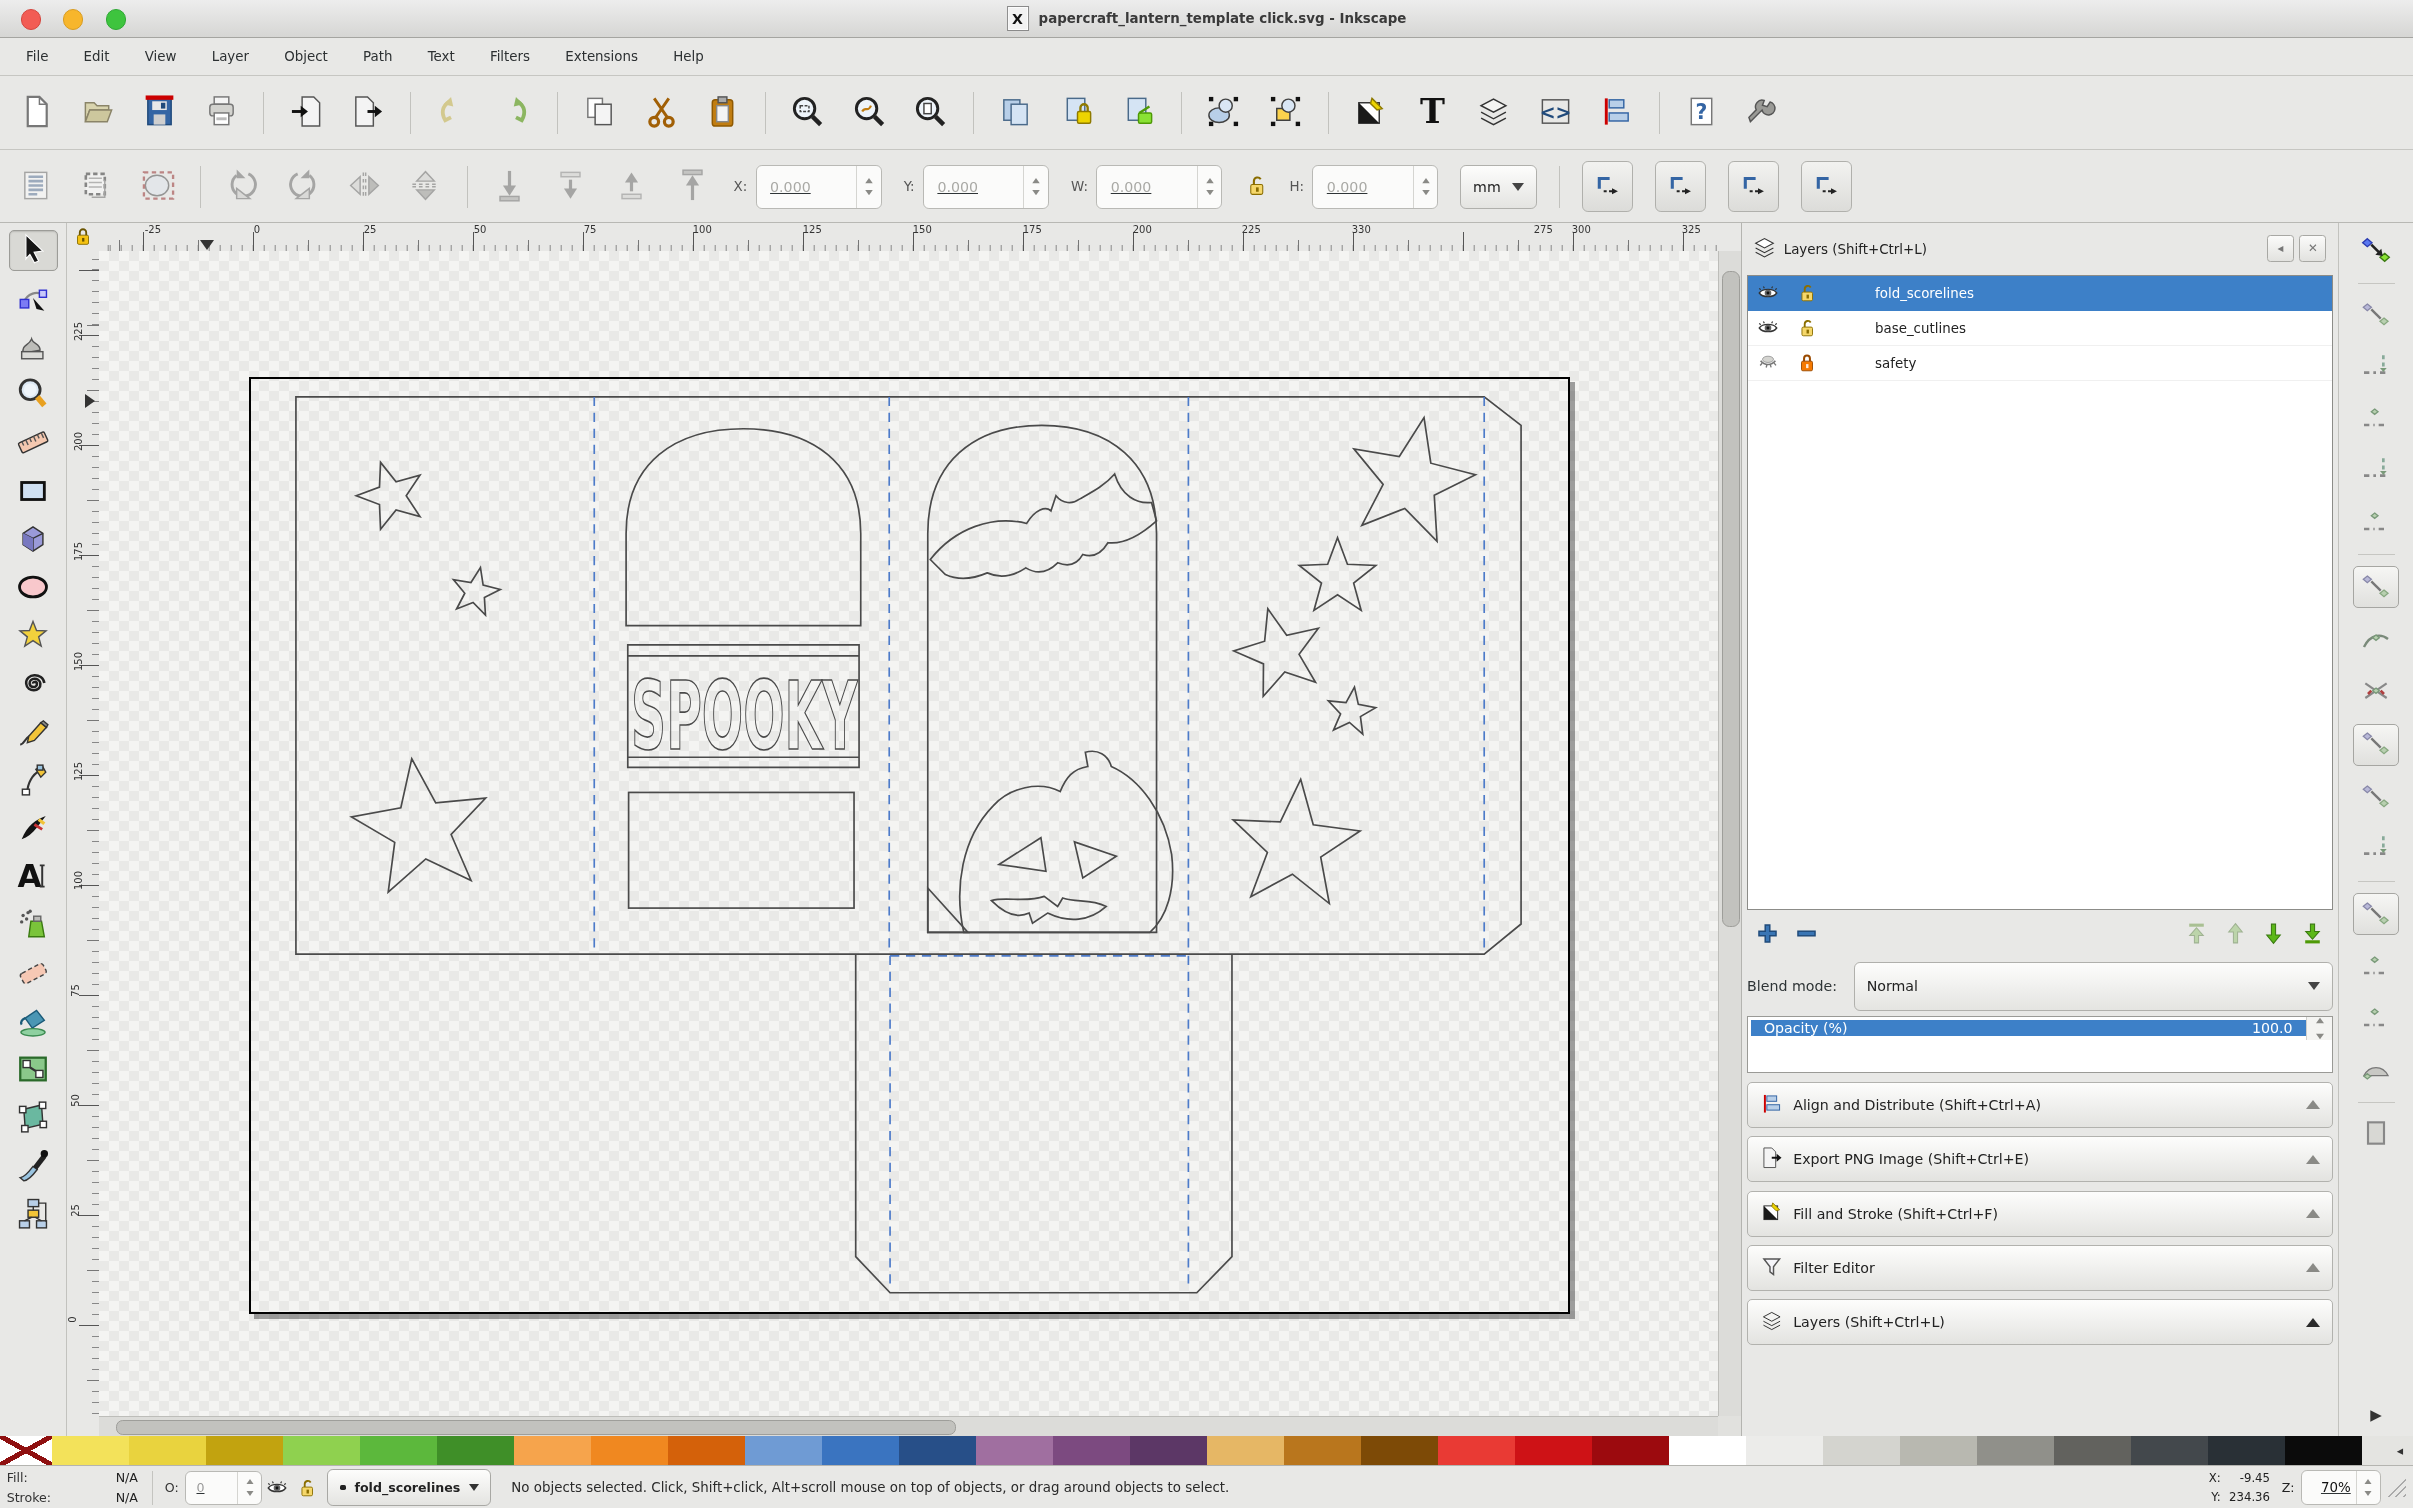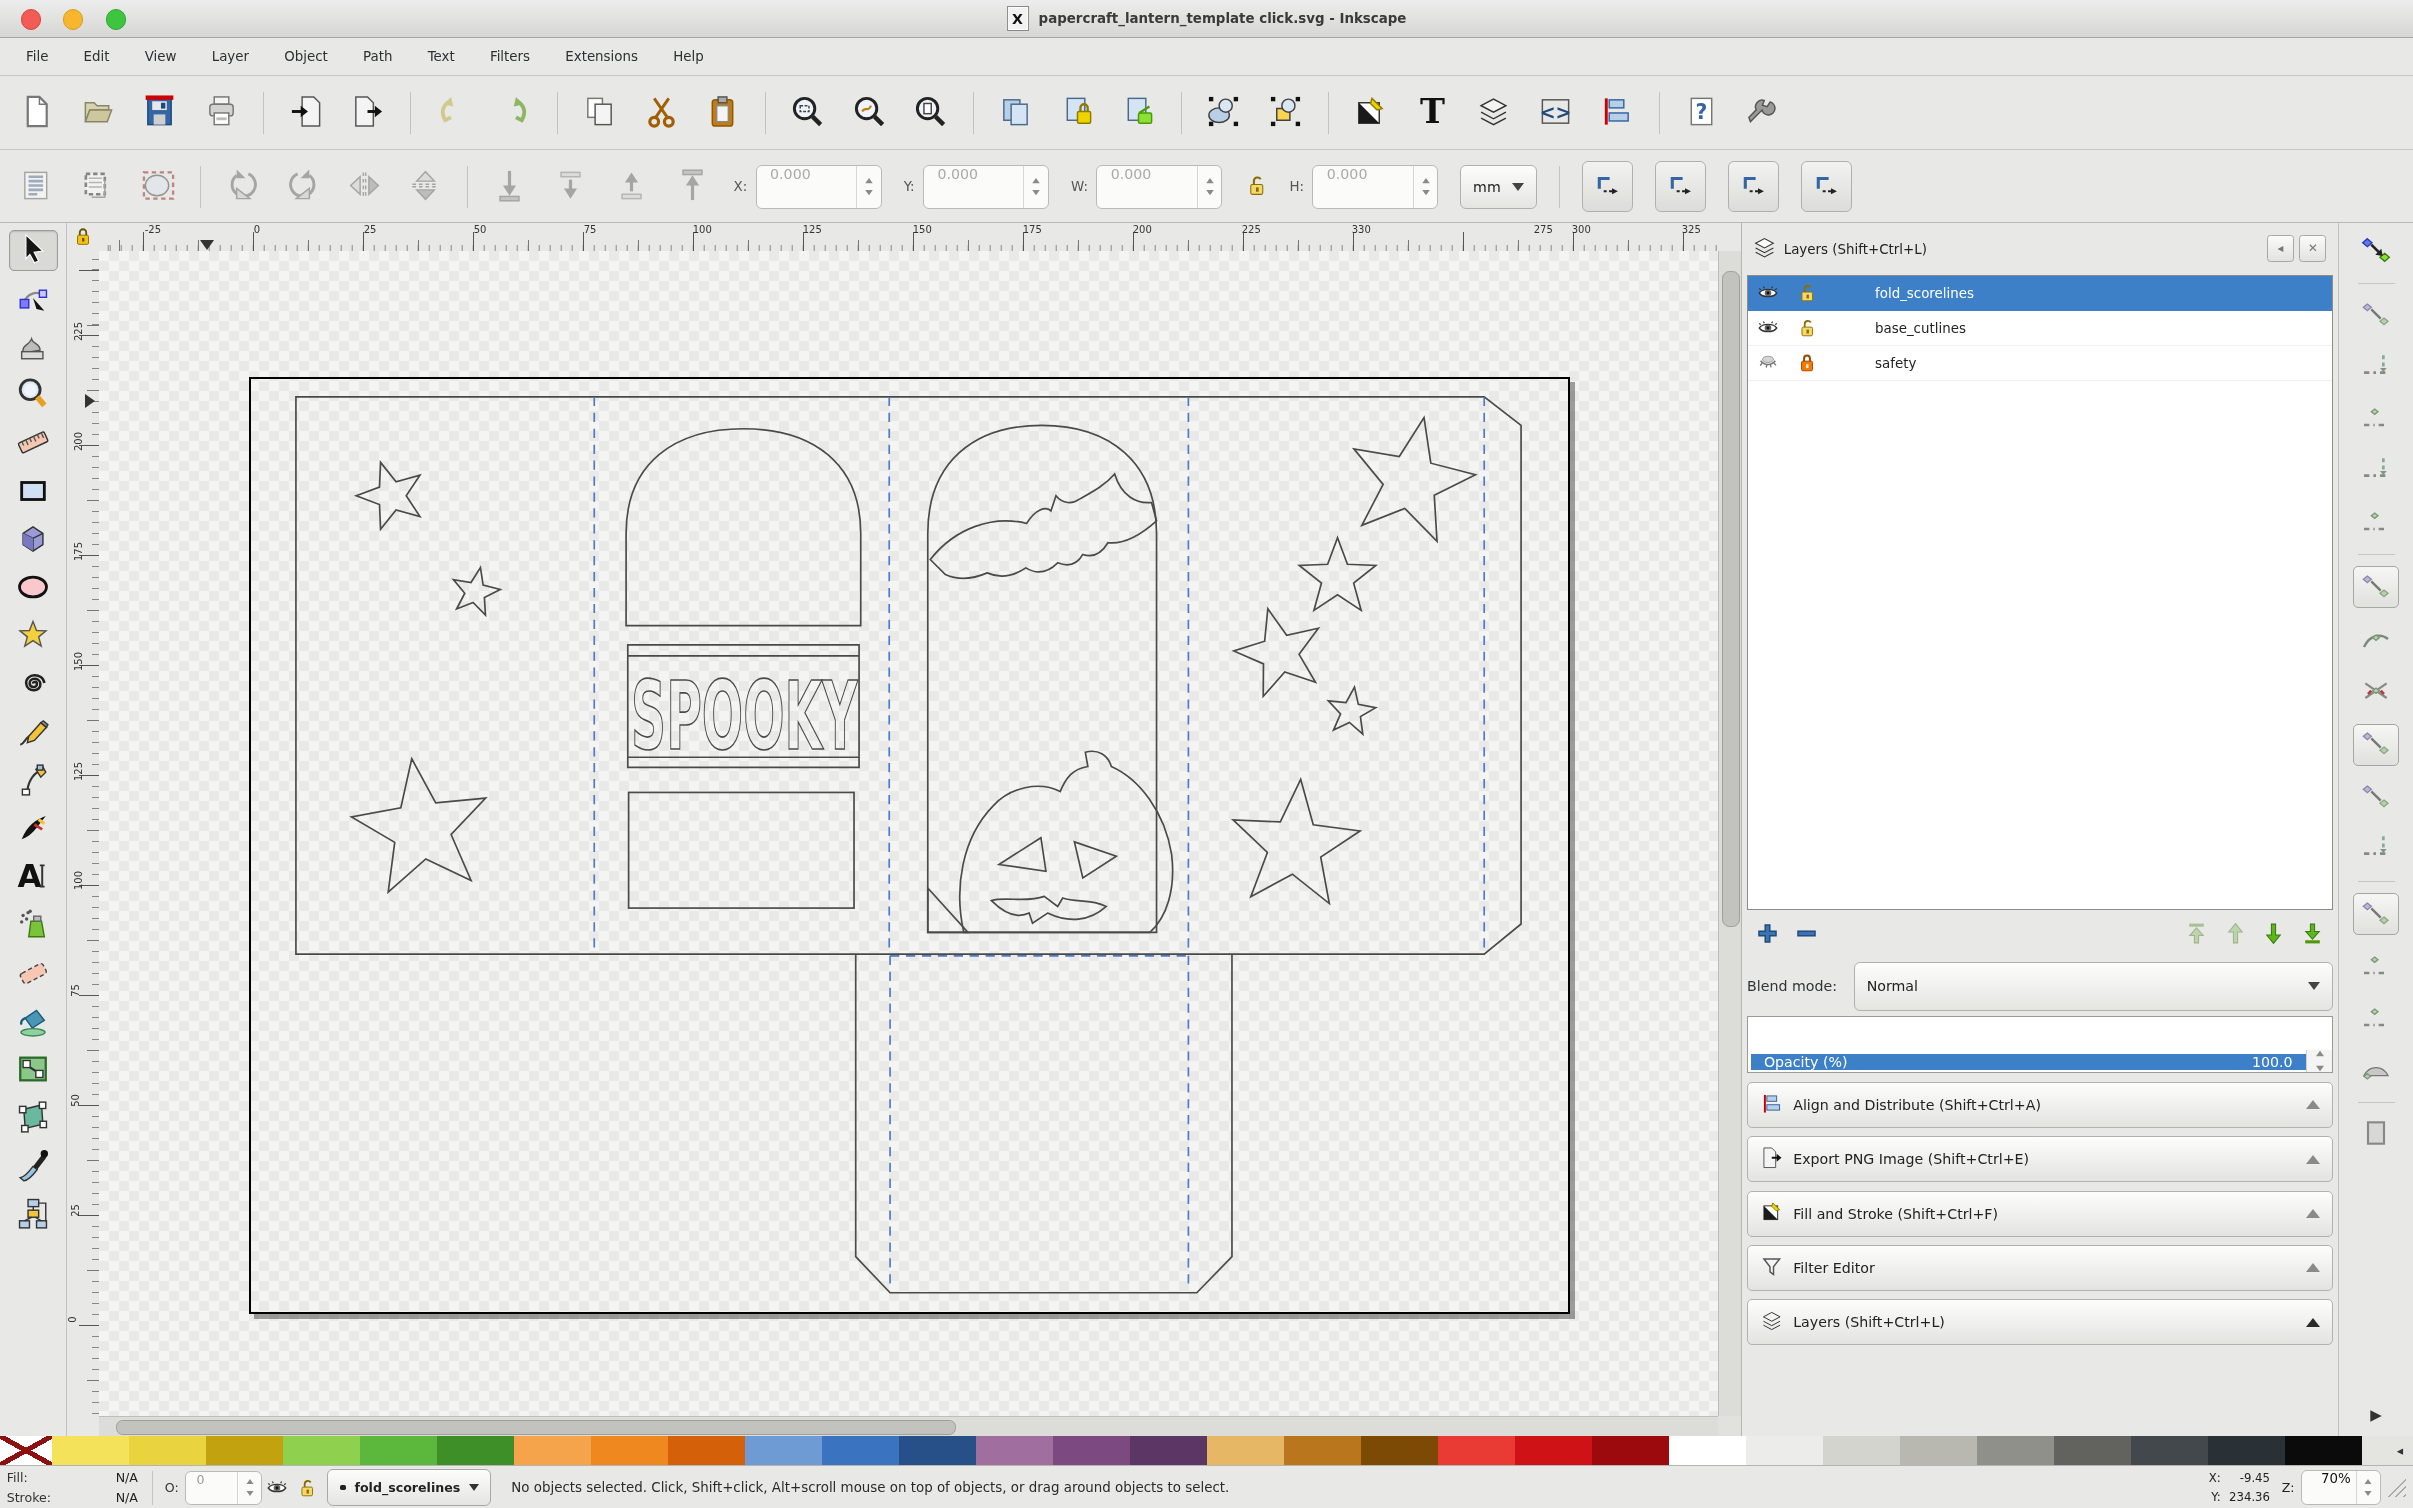--- a/index.html
+++ b/index.html
@@ -25,21 +25,21 @@
     background:#e8e8e6;border-bottom:0.8px solid #c6c6c2;padding-left:17px;box-sizing:border-box;gap:22.6px;}
   .ctrlbar{position:absolute;left:0;top:151px;width:100%;height:72px;display:flex;align-items:center;
     background:#e8e8e6;border-bottom:0.8px solid #b8b8b4;padding-left:17px;box-sizing:border-box;gap:22px;}
   .tbtn{width:39px;height:39px;display:flex;align-items:center;justify-content:center;flex:none;}
   .tbtn svg{width:35px;height:35px;}
   .tsep{width:0.8px;height:42px;background:#c2c2be;flex:none;}
   .dim{opacity:.45;filter:grayscale(.35);}
   .field{display:flex;align-items:center;gap:8.4px;flex:none;}
   .field .flabel{font-size:13.4px;color:#555;}
   .spin{width:126px;height:44px;background:#fbfbfa;border:0.8px solid #b9b9b5;border-radius:5.9px;
-    display:flex;align-items:flex-start;box-sizing:border-box;overflow:hidden;}
+    display:flex;align-items:center;box-sizing:border-box;overflow:hidden;text-decoration:underline;}
   .spin .val{flex:1;text-align:left;padding-left:13.4px;font-size:14.2px;color:#a9a9a5;}
   .spin .arr{width:23.5px;height:100%;border-left:0.8px solid #d5d5d1;display:flex;flex-direction:column;
     align-items:center;justify-content:center;gap:5px;}
   .arrup{width:0;height:0;border-left:5.9px solid transparent;border-right:5.9px solid transparent;border-bottom:7.5px solid #8a8a86;}
   .arrdn{width:0;height:0;border-left:5.9px solid transparent;border-right:5.9px solid transparent;border-top:7.5px solid #8a8a86;}
   .combo{height:42px;border:0.8px solid #b0b0ac;border-radius:5.9px;background:linear-gradient(#fdfdfc,#e4e4e1);
     display:flex;align-items:center;padding:0 11.7px;gap:11.7px;font-size:14.2px;color:#222;flex:none;}
   .combo .caret{width:0;height:0;border-left:6.7px solid transparent;border-right:6.7px solid transparent;border-top:8.4px solid #444;}
   .togglebtn{width:49px;height:49px;border:0.8px solid #b0b0ac;border-radius:5.9px;flex:none;
     background:linear-gradient(#f2f2f0,#dcdcd9);display:flex;align-items:center;justify-content:center;}
@@ -92,21 +92,21 @@
   .lrow{height:34px;display:flex;align-items:center;font-size:13.4px;color:#222;border-bottom:0.8px solid #f0f0f0;}
   .lrow.sel{background:#3d80c8;color:#fff;border-bottom:0.8px solid #3d80c8;}
   .lrow .cell{width:39px;display:flex;align-items:center;justify-content:center;flex:none;}
   .lrow svg{width:22px;height:22px;}
   .lrow .lname{padding-left:49px;}
   .layerbtns{height:49px;display:flex;align-items:center;gap:13.4px;padding:0 8.4px;}
   .layerbtns svg{width:25px;height:25px;}
   .lspacer{flex:1;}
   .blendrow{height:54px;display:flex;align-items:center;gap:17px;font-size:14.2px;}
   .blendrow .combo{flex:1;height:47px;}
-  .opacityrow{height:55px;display:flex;align-items:flex-end;border:0.8px solid #9a9a96;background:#fff;margin-top:3.4px;}
+  .opacityrow{height:55px;display:flex;align-items:flex-start;border:0.8px solid #9a9a96;background:#fff;margin-top:3.4px;}
   .opacityfill{flex:1;background:#3d80c8;margin:2.5px 0 2.5px 2.5px;display:flex;align-items:center;color:#fff;font-size:14.2px;padding:0 13.4px;justify-content:space-between;}
   .opacityspin{width:25px;display:flex;flex-direction:column;align-items:center;justify-content:center;gap:8.4px;background:#f4f4f2;border-left:0.8px solid #cfcfcb;}
   .dialogbar{height:44px;margin-top:8.4px;border:0.8px solid #b2b2ae;border-radius:5px;background:linear-gradient(#fdfdfc,#e3e3e0);
     display:flex;align-items:center;gap:10px;padding:0 11.7px;font-size:14.2px;color:#222;}
   .dialogbar svg{width:23.5px;height:23.5px;flex:none;}
   .dialogbar .dspace{flex:1;}
   .exparrow{width:0;height:0;border-left:7.5px solid transparent;border-right:7.5px solid transparent;border-bottom:9.2px solid #8a8a86;}
   .exparrow.dark{border-bottom-color:#2a2a2a;}
   
   .snapbar{position:absolute;right:0;top:223px;width:75px;bottom:72px;background:#e8e8e6;border-left:0.8px solid #c2c2be;

